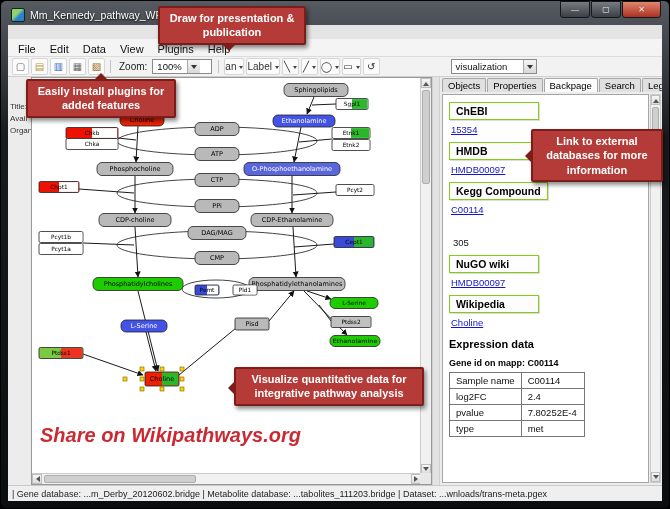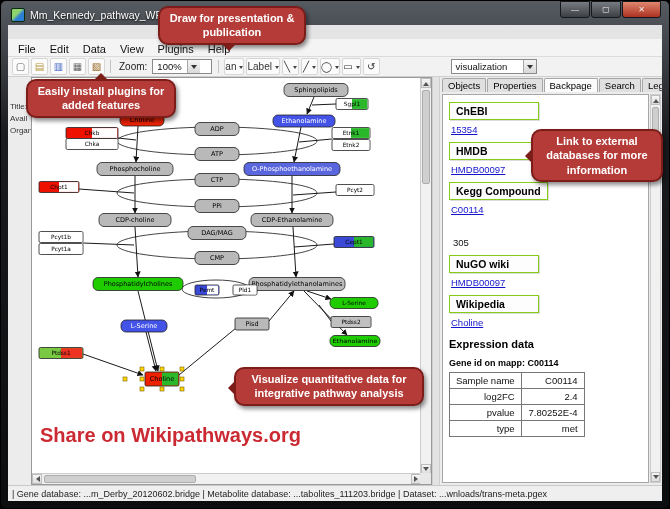--- a/index.html
+++ b/index.html
@@ -61,29 +61,29 @@
   .bp{flex:1;background:#fff;border:1px solid #a6a6a6;margin:0 13px 2px 2px;position:relative;
       padding:0 8px 4px 6px;overflow:hidden;font-size:10px}
   .bp-sec{margin-top:7px}
   .bp-header{display:inline-block;min-width:76px;border:1px solid #84cc16;background:#fdfdfd;font-weight:bold;
              font-size:10.5px;padding:2px 6px;box-shadow:1px 1px 0 #dcdcdc}
   .bp-link{font-size:9.5px;color:#1414cc;text-decoration:underline;margin:4px 0 0 2px;display:inline-block}
   .bp-val{font-size:9.5px;color:#111;margin:4px 0 0 4px;display:inline-block;text-decoration:none}
   .bp-exp-title{font-weight:bold;font-size:11px;margin-top:10px}
   .bp-geneid{font-weight:bold;font-size:9px;margin-top:8px}
   table.exp{border-collapse:collapse;margin-top:4px}
-  .exp td{border:1px solid #777;font-size:9.5px;padding:2px 6px;text-align:right;min-width:50px;color:#111}
+  .exp td{border:1px solid #777;font-size:9.5px;padding:2px 6px;text-align:left;min-width:50px;color:#111}
   .side-scroll{position:absolute;top:17px;right:1px;bottom:2px;width:11px;background:#f1f1f1;border:1px solid #ccc;box-sizing:border-box}
   .statusbar{height:15px;background:#efefef;border-top:1px solid #c9c9c9;font-size:9px;display:flex;
              align-items:center;padding:0 4px;color:#222;white-space:nowrap;overflow:hidden}
   .callout{position:absolute;background:#b43b37;border:2px solid #7d1d1a;color:#fff;font-weight:bold;
-           font-size:11px;text-align:center;padding:3px 5px;border-radius:10px;z-index:60;line-height:1.3;
+           font-size:11px;text-align:center;padding:3px 5px;border-radius:2px;z-index:60;line-height:1.3;
            box-shadow:2px 3px 4px rgba(0,0,0,.45);box-sizing:border-box}
   .c-arrow{position:absolute;width:0;height:0;border:7px solid transparent}
-  .share-text{position:absolute;z-index:55;font-size:20px;font-weight:bold;color:#cb2a33;white-space:nowrap}
+  .share-text{position:absolute;z-index:55;font-size:20px;font-weight:bold;font-style:italic;color:#cb2a33;white-space:nowrap}
 </style>
 </head>
 <body>
 
 <div class="frame">
   <div class="titlebar">
     <span class="app-icon"></span>
     <span>Mm_Kennedy_pathway_WP1771_45176.gpml</span>
   </div>
   <div class="win-controls" id="win-controls">

